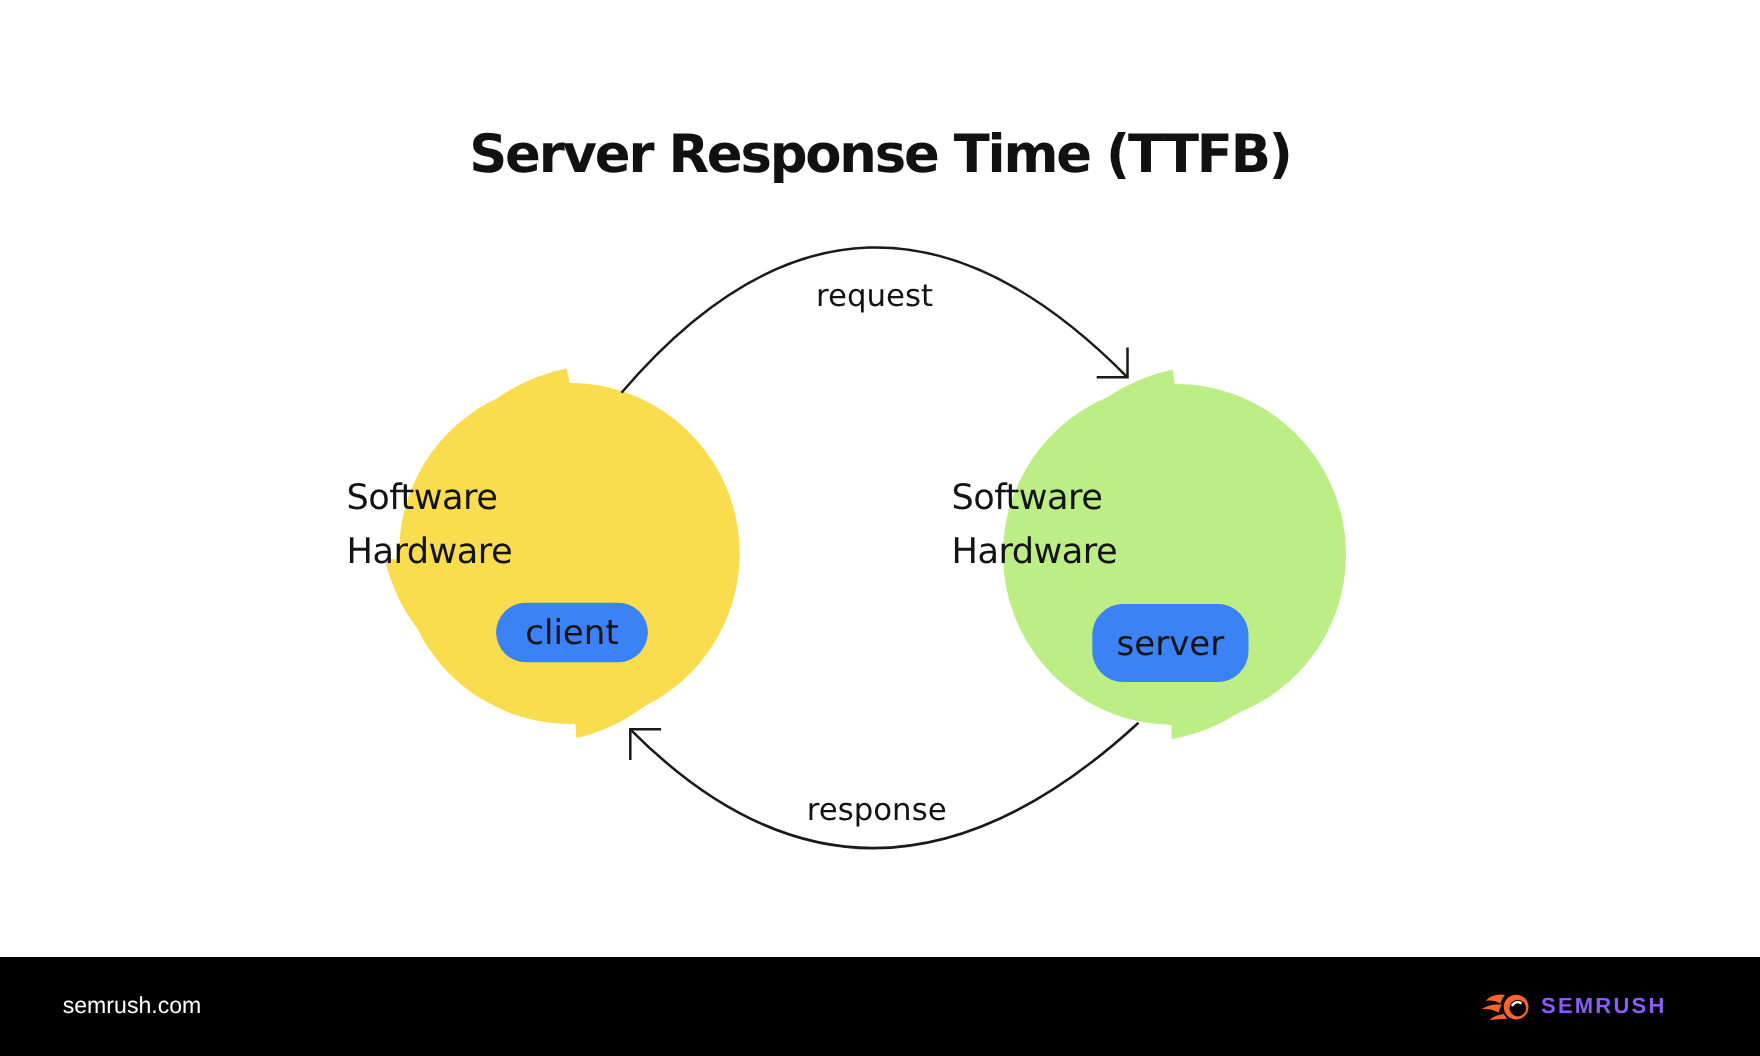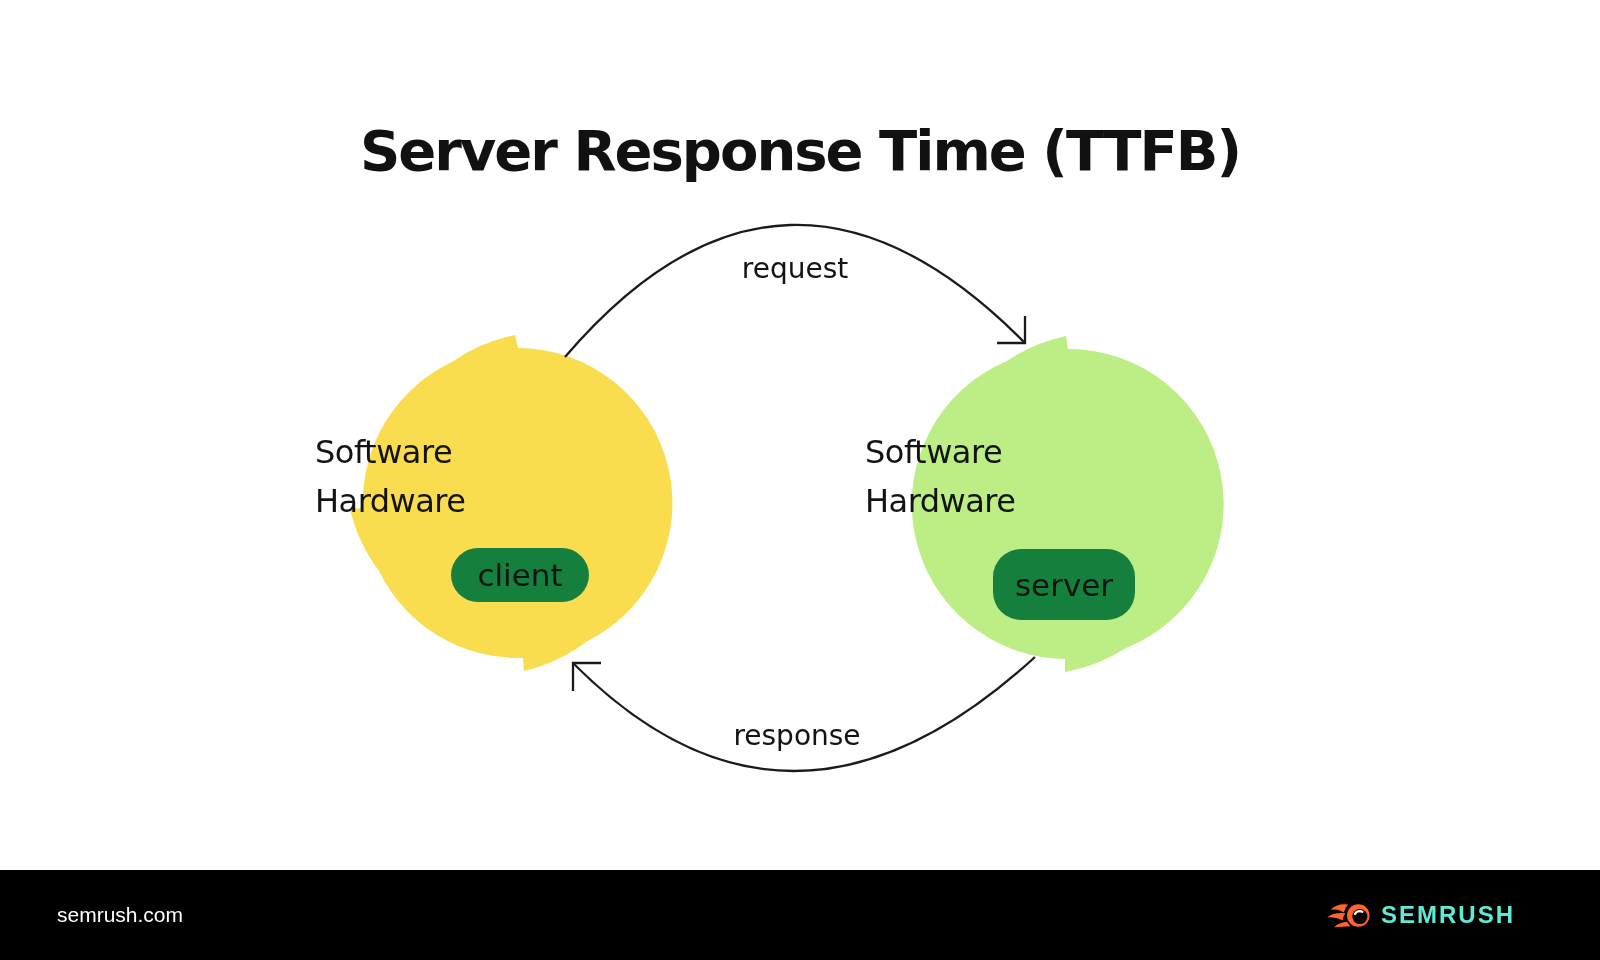--- a/index.html
+++ b/index.html
@@ -2,32 +2,32 @@
 <html><head>
 <meta charset="utf-8">
 <style>
   html,body { margin:0; padding:0; background:#ffffff; }
   .canvas {
     position:relative; width:1600px; height:960px; background:#ffffff;
     overflow:hidden; font-family:"DejaVu Sans", sans-serif; color:#151515;
   }
   .title {
     position:absolute; top:80px; left:0; width:100%;
-    text-align:center; font-size:56px; font-weight:700;
+    text-align:center; font-size:48px; font-weight:700;
     letter-spacing:-2px; color:#111111;
     font-family:"DejaVu Sans", sans-serif;
   }
   svg.diagram { position:absolute; left:0; top:0; width:1600px; height:960px; }
   .node-label {
     position:absolute; width:400px; 
     font-size:32px; line-height:49px; letter-spacing:-0.5px; color:#131313;
   }
   .node-label .line { display:block; }
   .badge {
-    position:absolute; background:#15803d; border-radius:28px;
+    position:absolute; background:#3b82f6; border-radius:28px;
     display:flex; align-items:center; justify-content:center;
     font-size:31px; color:#131313;
   }
   .badge.client { left:451px; top:548px; width:138px; height:54px; }
   .badge.server { left:993px; top:549px; width:142px; height:71px; }
   .arrow-label {
     position:absolute; width:300px; text-align:center;
     font-size:28px; color:#131313;
   }
   .arrow-label.request  { left:645px; top:252px; }
@@ -37,21 +37,21 @@
     background:#000000; display:flex; align-items:center;
     justify-content:space-between; box-sizing:border-box;
     padding:0 85px 0 57px;
   }
   .site-url {
     font-family:"Liberation Sans", sans-serif; font-size:21px; color:#ffffff;
   }
   .logo { display:flex; align-items:center; gap:10px; }
   .logo-text {
     font-family:"Liberation Sans", sans-serif; font-weight:700;
-    font-size:24px; letter-spacing:2px; color:#5eead4;
+    font-size:20px; letter-spacing:2px; color:#8b5cf6;
   }
 </style>
 </head>
 <body>
 
 <div class="canvas">
 
   <h1 class="title">Server Response Time (TTFB)</h1>
 
   <svg class="diagram" viewBox="0 0 1600 960">

